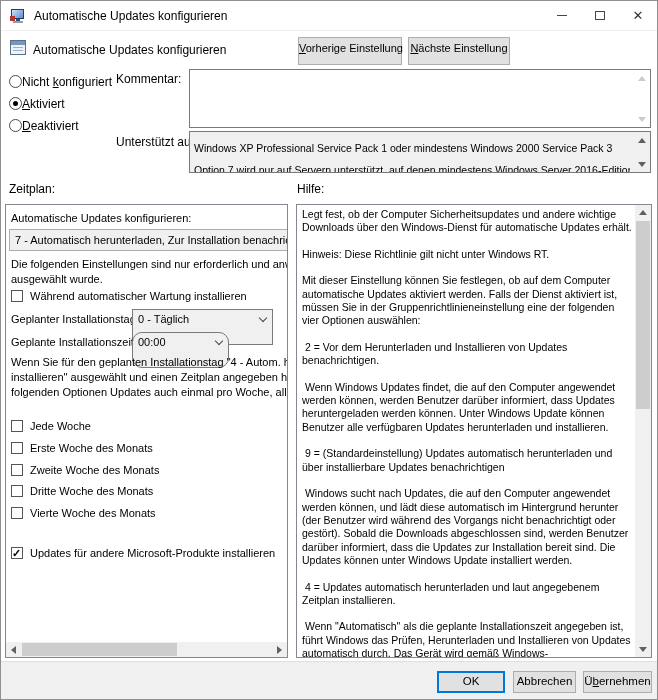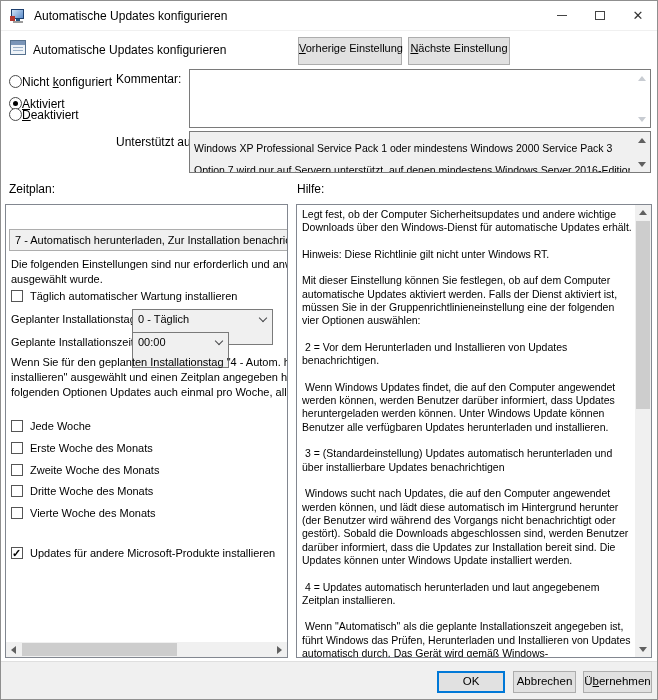--- a/index.html
+++ b/index.html
@@ -130,21 +130,21 @@
   <div class="nav-btn next"><span class="u">N</span><span>ächste Einstellung</span></div>
 
   <div class="radio-row" style="top:73px">
     <span class="radio"></span>
     <span class="radio-label"><span>Nicht </span><span class="u">k</span><span>onfiguriert</span></span>
   </div>
   <div class="radio-row" style="top:95px">
     <span class="radio selected"></span>
     <span class="radio-label"><span class="u">A</span><span>ktiviert</span></span>
   </div>
-  <div class="radio-row" style="top:106px">
+  <div class="radio-row" style="top:117px">
     <span class="radio"></span>
     <span class="radio-label"><span class="u">D</span><span>eaktiviert</span></span>
   </div>
 
   <span class="field-label" style="top:71px">Kommentar:</span>
   <div class="comment-box">
     <span class="box-arrow" style="right:1px; top:2px;">
         <i class="tri faint up"></i>
       </span>
     <span class="box-arrow" style="right:1px; bottom:2px;">
@@ -162,38 +162,39 @@
       </span>
     <span class="box-arrow" style="right:1px; bottom:2px;">
         <i class="tri down"></i>
       </span>
   </div>
 
   <span class="section-label" style="left:8px">Zeitplan:</span>
   <span class="section-label" style="left:296px">Hilfe:</span>
 
   <div class="options-panel">
+    <span class="opt-label" style="top:7px">Automatische Updates konfigurieren:</span>
     <div class="setting-combo">7 - Automatisch herunterladen, Zur Installation benachrichtigen, Zur</div>
 
     <div class="note-line" style="top:53px">Die folgenden Einstellungen sind nur erforderlich und anwendbar, wenn</div>
     <div class="note-line" style="top:68px">ausgewählt wurde.</div>
 
     <div class="cb-row" style="top:84px">
       <span class="cb"></span>
-      <span class="cb-label">Täglich automatischer Wartung installieren</span>
+      <span class="cb-label">Während automatischer Wartung installieren</span>
     </div>
 
     <span class="opt-label" style="top:108px">Geplanter Installationstag:</span>
     <div class="combo" style="left:126px; top:104px; width:141px;">
       <span class="val">0 - Täglich</span>
       <span class="chev"></span>
     </div>
 
     <span class="opt-label" style="top:131px">Geplante Installationszeit:</span>
-    <div class="combo" style="left:126px; top:127px; width:97px;">
+    <div class="combo" style="left:126px; top:127px; width:97px;border-radius:10px;">
       <span class="val">00:00</span>
       <span class="chev"></span>
     </div>
 
     <div class="note-line" style="top:151px">Wenn Sie für den geplanten Installationstag "4 - Autom. herunterladen</div>
     <div class="note-line" style="top:166px">installieren" ausgewählt und einen Zeitplan angegeben haben, können</div>
     <div class="note-line" style="top:181px">folgenden Optionen Updates auch einmal pro Woche, alle zwei Wochen</div>
 
     <div class="cb-row" style="top:214px">
       <span class="cb"></span>
@@ -234,21 +235,21 @@
     </div>
   </div>
 
   <div class="help-panel">
     <div class="help-text">
       <p>Legt fest, ob der Computer Sicherheitsupdates und andere wichtige Downloads über den Windows-Dienst für automatische Updates erhält.</p>
       <p>Hinweis: Diese Richtlinie gilt nicht unter Windows RT.</p>
       <p>Mit dieser Einstellung können Sie festlegen, ob auf dem Computer automatische Updates aktiviert werden. Falls der Dienst aktiviert ist, müssen Sie in der Gruppenrichtlinieneinstellung eine der folgenden vier Optionen auswählen:</p>
       <p> 2 = Vor dem Herunterladen und Installieren von Updates benachrichtigen.</p>
       <p> Wenn Windows Updates findet, die auf den Computer angewendet werden können, werden Benutzer darüber informiert, dass Updates heruntergeladen werden können. Unter Windows Update können Benutzer alle verfügbaren Updates herunterladen und installieren.</p>
-      <p> 3 = (Standardeinstellung) Updates automatisch herunterladen und über installierbare Updates benachrichtigen</p>
+      <p> 9 = (Standardeinstellung) Updates automatisch herunterladen und über installierbare Updates benachrichtigen</p>
       <p> Windows sucht nach Updates, die auf den Computer angewendet werden können, und lädt diese automatisch im Hintergrund herunter (der Benutzer wird während des Vorgangs nicht benachrichtigt oder gestört). Sobald die Downloads abgeschlossen sind, werden Benutzer darüber informiert, dass die Updates zur Installation bereit sind. Die Updates können unter Windows Update installiert werden.</p>
       <p> 4 = Updates automatisch herunterladen und laut angegebenem Zeitplan installieren.</p>
       <p> Wenn "Automatisch" als die geplante Installationszeit angegeben ist, führt Windows das Prüfen, Herunterladen und Installieren von Updates automatisch durch. Das Gerät wird gemäß Windows-Standardeinstellungen neu gestartet, sofern keine Gruppenrichtlinie konfiguriert ist. (Gilt für Windows 10, Version 1809, und höher.)</p>
 
     </div>
     <div class="vscroll">
       <span class="arrow u">
           <i class="tri up"></i>
         </span>
       <span class="thumb"></span>

